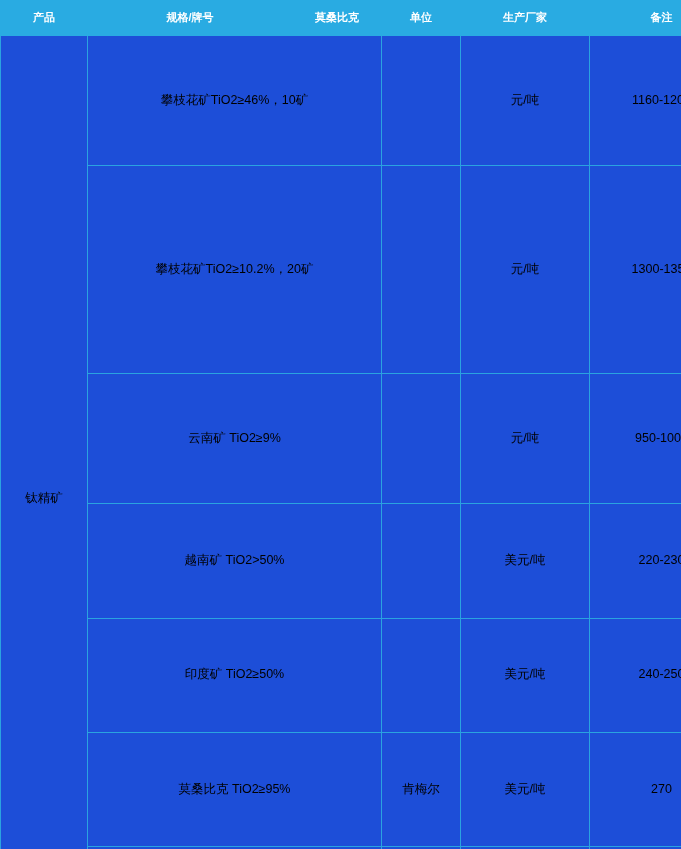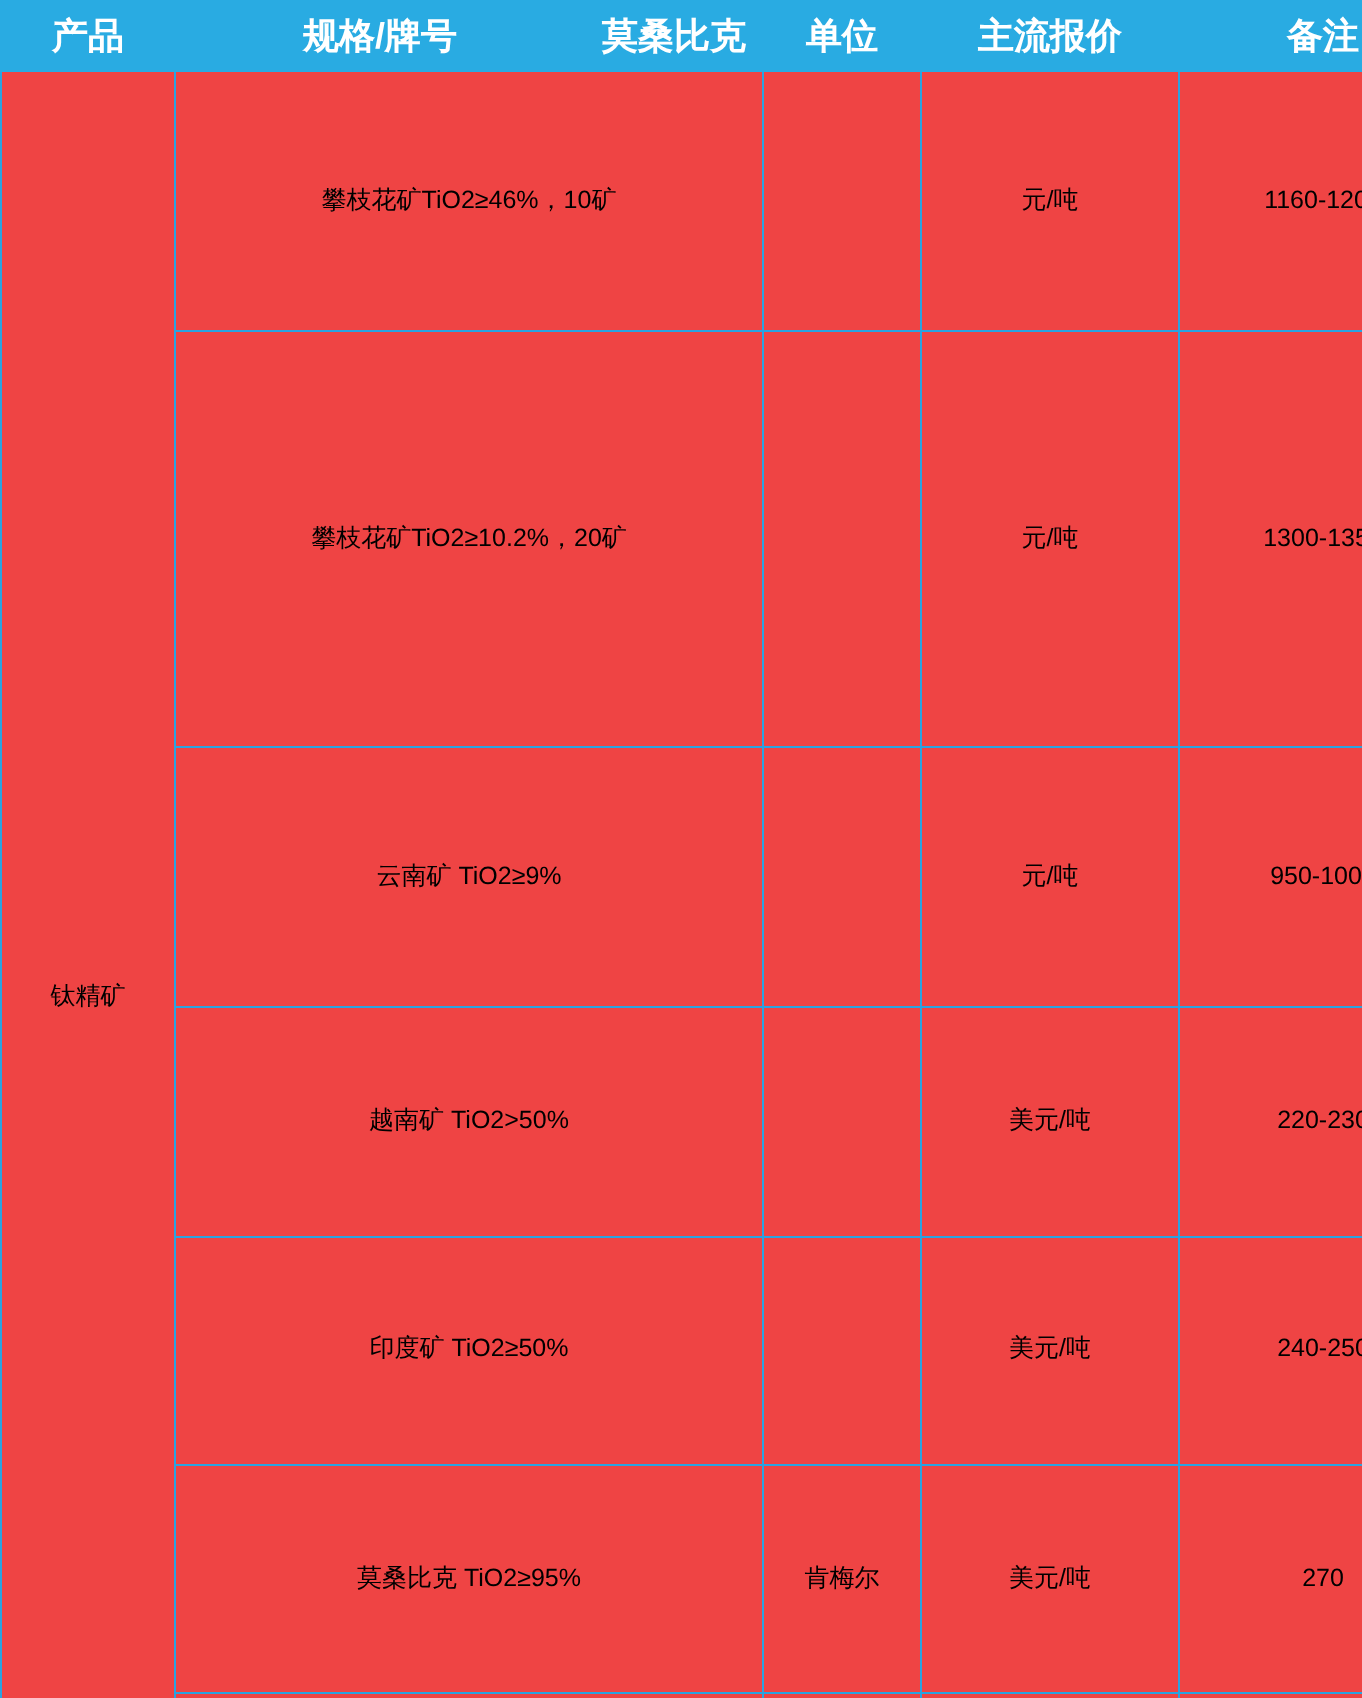--- a/index.html
+++ b/index.html
@@ -21,27 +21,27 @@
   }
   #price-table td, #price-table th {
     border: 1px solid #2aa3e0;
     font-size: 12.5px;
     font-weight: normal;
     padding: 2px 4px;
     text-align: center;
     vertical-align: middle;
     line-height: 1.25;
     color: #000;
-    background: #ef4444;
+    background: #1d4ed8;
     word-break: break-all;
   }
   #price-table thead th {
     background: #29abe2;
     color: #ffffff;
-    font-size: 18px;
+    font-size: 11px;
     font-weight: bold;
     height: 30px;
     border: 1px solid #29abe2;
   }
   .cat {
     font-weight: bold;
     font-size: 13px;
   }
   .spec {
     text-align: left;
@@ -57,21 +57,21 @@
 </head>
 <body>
 
 <table id="price-table">
   <thead>
     <tr>
       <th style="width:78px">产品</th>
       <th style="width:196px">规格/牌号</th>
       <th style="width:80px">莫桑比克</th>
       <th style="width:70px">单位</th>
-      <th style="width:120px">主流报价</th>
+      <th style="width:120px">生产厂家</th>
       <th style="width:135px">备注</th>
     </tr>
   </thead>
   <tbody>
       <tr class="row">
         <td class="cat" rowspan="7">钛精矿</td>
         <td class="spec" colspan="2">攀枝花矿TiO2≥46%，10矿</td>
         <td class=""></td>
         <td class="">元/吨</td>
         <td class="">1160-1200</td>

